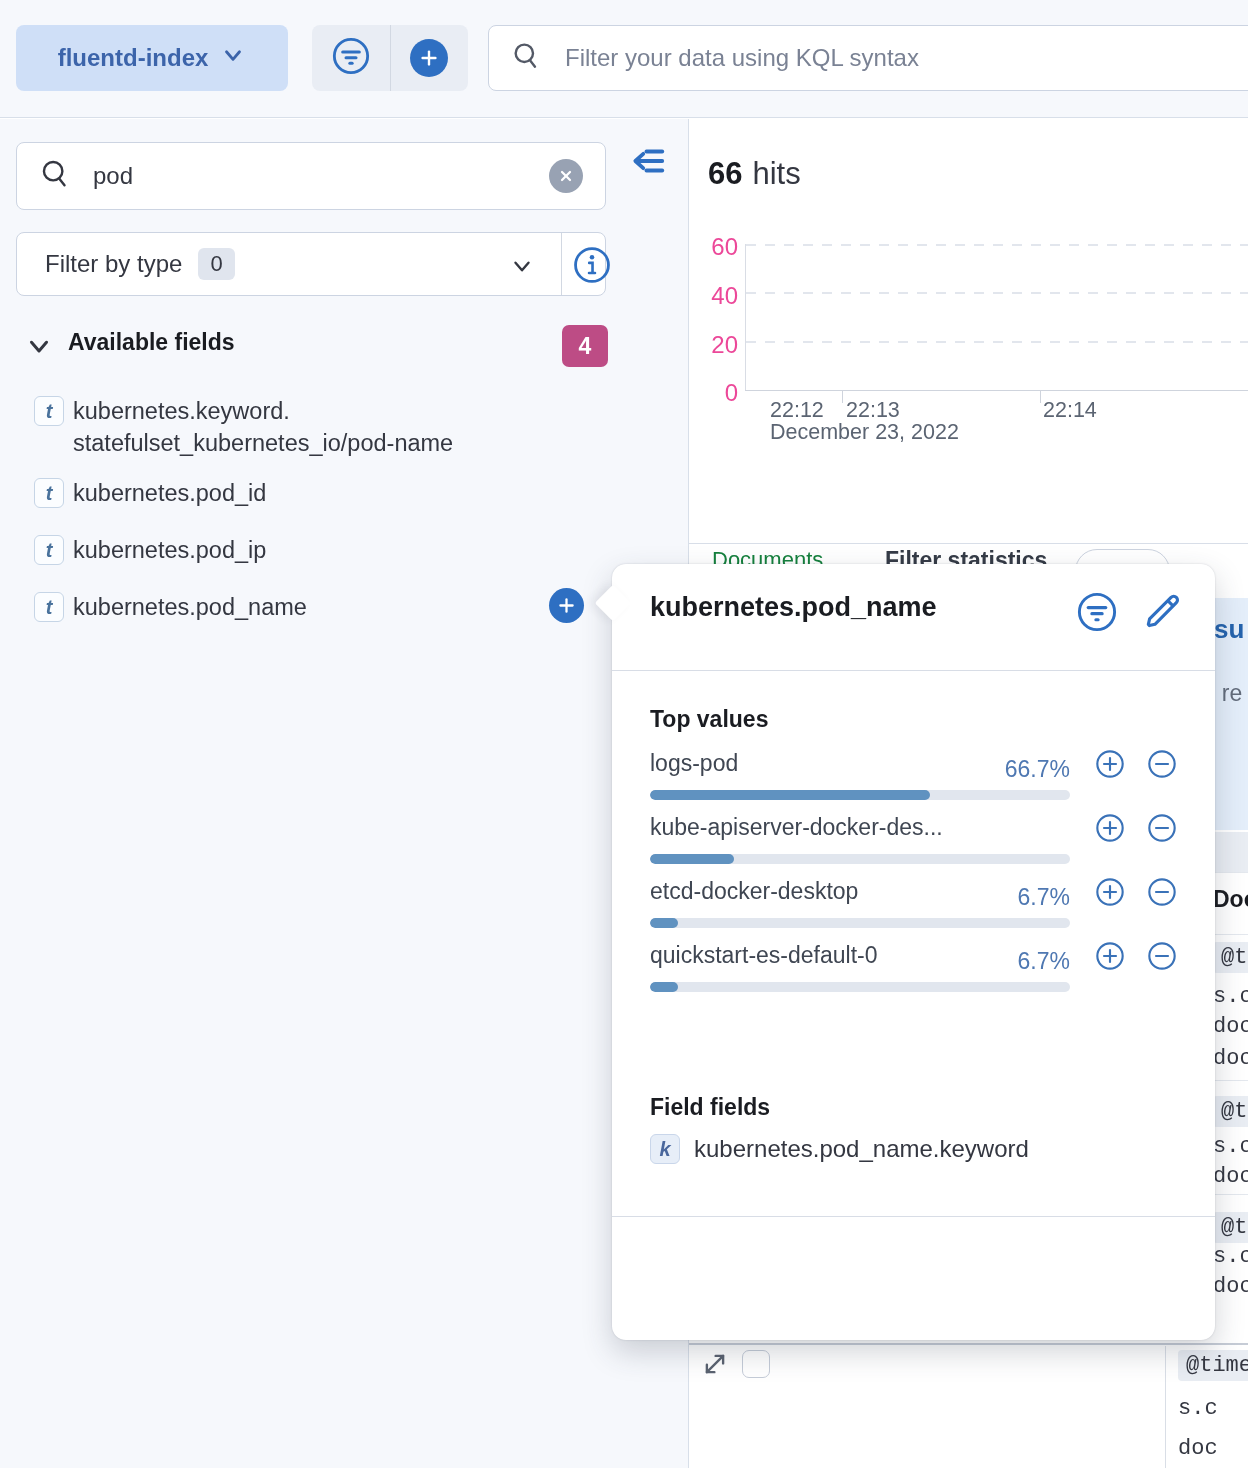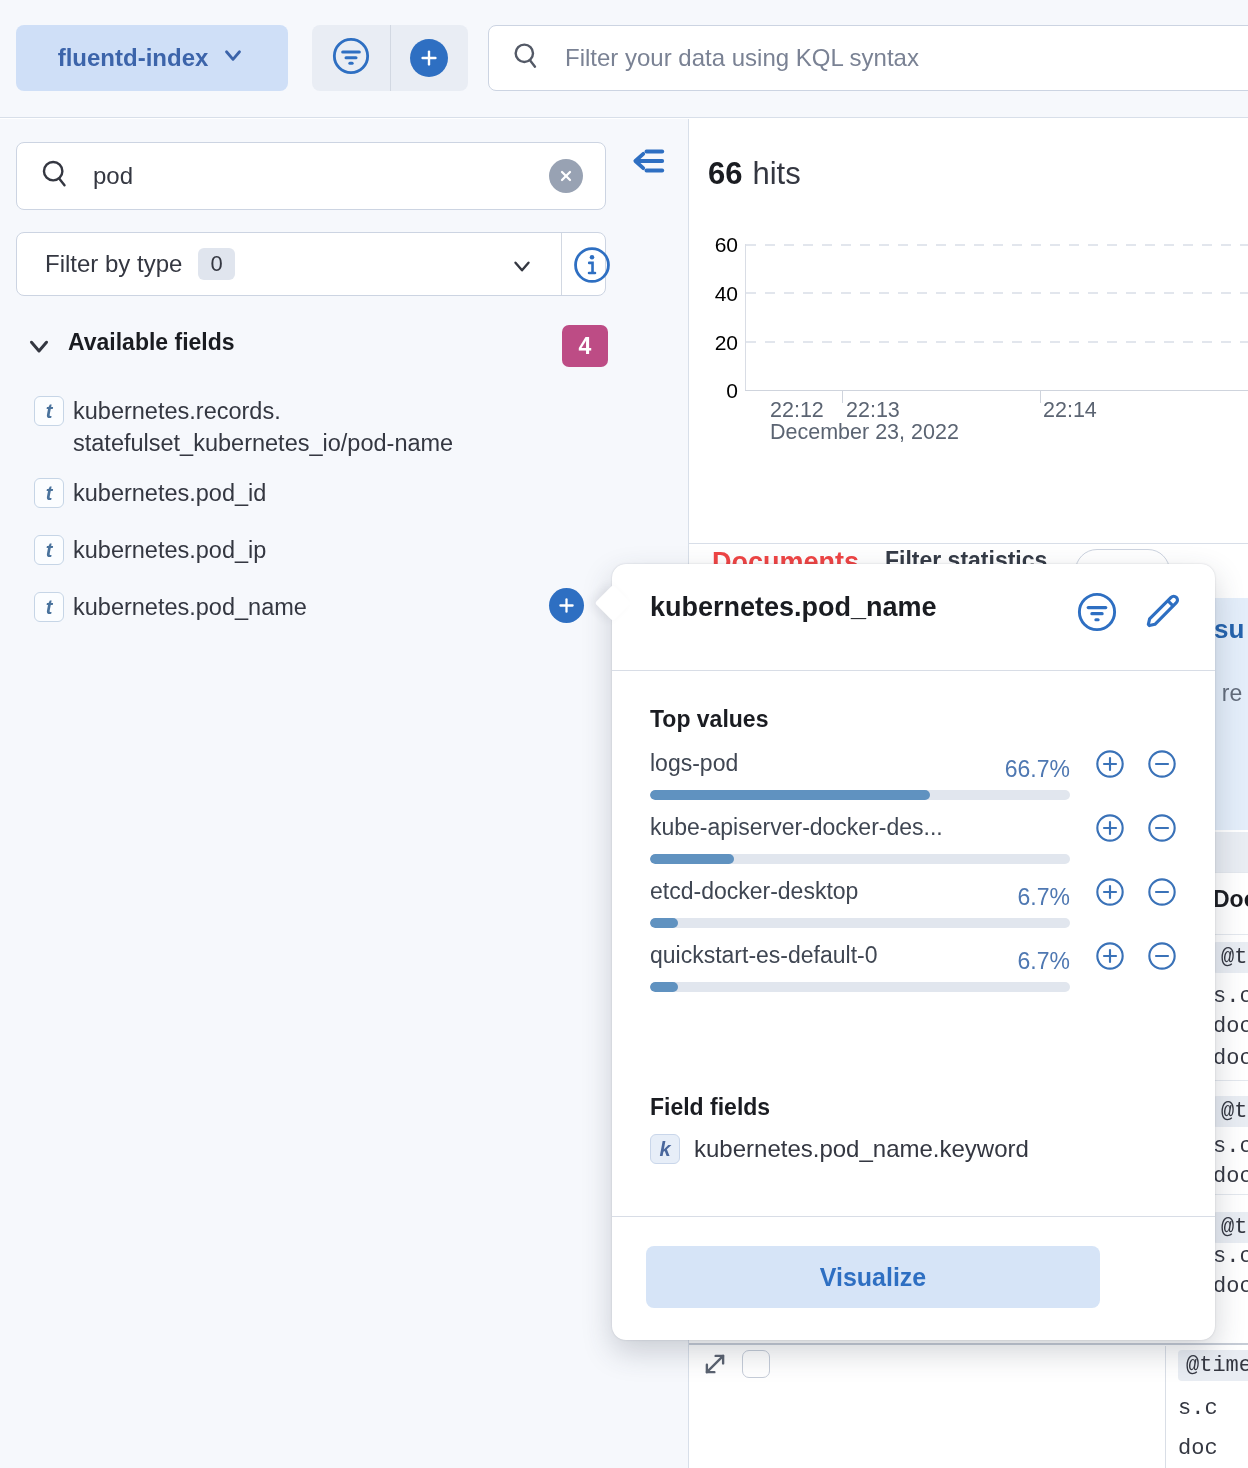--- a/index.html
+++ b/index.html
@@ -45,29 +45,29 @@
   .tok-t { background:#fbfdff; border:1px solid #c6d5e6; color:#49729c; }
   .tok-k { background:#e7eef8; border:1px solid #c9d6ea; color:#4a679c; }
   .add-field { left:549px; top:588px; width:35px; height:35px; border-radius:50%; background:#2e6fc2; border:none;
                display:flex; align-items:center; justify-content:center; cursor:pointer; }
 
   
   .hits { left:708px; top:156px; }
   .hits .n { font-size:31px; font-weight:700; color:#1a1c21; }
   .hits .l { font-size:31px; color:#343741; margin-left:10px; }
   .grid { height:2px; background:repeating-linear-gradient(90deg,#e2e6ed 0 10px,transparent 10px 19px); }
-  .ytick { width:42px; text-align:right; font-size:21px; color:#000000; }
+  .ytick { width:42px; text-align:right; font-size:24px; color:#ec4899; }
   .xtick { font-size:21.5px; color:#5b6472; }
   .axis-y { left:745px; top:244px; width:1px; height:146px; background:#d9dde5; }
   .axis-x { left:745px; top:390px; width:503px; height:1px; background:#cfd4dd; }
   .tickmark { width:1px; height:12px; background:#cfd4dd; top:391px; }
   .chart-divider { left:689px; top:543px; width:559px; height:1px; background:#d8dee8; }
 
   
-  .tab1 { left:712px; top:547px; font-size:27px; font-weight:700; color:#ef4444; }
+  .tab1 { left:712px; top:547px; font-size:22px; font-weight:400; color:#15803d; }
   .tab2 { left:885px; top:547px; font-size:23px; font-weight:700; color:#353b46; }
   .pill-btn-outline { left:1075px; top:549px; width:95px; height:44px; border:1px solid #ccd3df; border-radius:22px; background:#fff; }
   .callout { left:1180px; top:598px; width:200px; height:232px; background:#e4eefa; }
   .callout .h { position:absolute; left:34px; top:16px; font-size:26px; font-weight:700; color:#2563ad; white-space:nowrap; }
   .callout .b { position:absolute; left:29px; top:82px; font-size:23px; color:#626b7a; white-space:nowrap; }
   .gray-strip { left:1166px; top:832px; width:82px; height:40px; background:#e9edf3; }
   .hline { background:#e4e8ee; height:1px; left:1166px; width:82px; }
   .doc-hdr { left:1213px; top:886px; font-size:23px; font-weight:700; color:#1a1c21; white-space:nowrap; }
   .fld-pill { background:#e9edf3; border-radius:4px; padding:3px 8px; font-size:22px; color:#343741; white-space:nowrap;
               font-family:"Liberation Mono","DejaVu Sans Mono",monospace; display:inline-block; }
@@ -199,21 +199,21 @@
       <svg width="30" height="30" viewBox="0 0 24 24">
           <polyline points="6,9 12,16 18,9" fill="none" stroke="#343741" stroke-width="2.4" stroke-linecap="round" stroke-linejoin="round"></polyline>
         </svg>
     </span>
     <span class="t">Available fields</span>
     <span class="count-badge">4</span>
   </div>
 
   <div class="abs" style="left:34px; top:396px;">
     <span class="tok tok-t" style="position:absolute; left:0; top:0;">t</span>
-    <span class="fitem-txt" style="position:absolute; left:39px; top:2px; white-space:nowrap;">kubernetes.records.</span>
+    <span class="fitem-txt" style="position:absolute; left:39px; top:2px; white-space:nowrap;">kubernetes.keyword.</span>
     <span class="fitem-txt" style="position:absolute; left:39px; top:34px; white-space:nowrap;">statefulset_kubernetes_io/pod-name</span>
   </div>
   <div class="abs" style="left:34px; top:478px;">
     <span class="tok tok-t" style="position:absolute; left:0; top:0;">t</span>
     <span class="fitem-txt" style="position:absolute; left:39px; top:2px; white-space:nowrap;">kubernetes.pod_id</span>
   </div>
   <div class="abs" style="left:34px; top:535px;">
     <span class="tok tok-t" style="position:absolute; left:0; top:0;">t</span>
     <span class="fitem-txt" style="position:absolute; left:39px; top:2px; white-space:nowrap;">kubernetes.pod_ip</span>
   </div>
@@ -376,16 +376,15 @@
         </svg></button>
 
 
     <div class="sec-h" style="top:530px;">Field fields</div>
     <div class="mf-row">
       <span class="tok tok-k">k</span>
       <span class="mf-name">kubernetes.pod_name.keyword</span>
     </div>
 
     <div class="pop-div" style="top:652px;"></div>
-    <button class="viz-btn">Visualize</button>
   </div>
 
 </div>
 
 </body></html>

